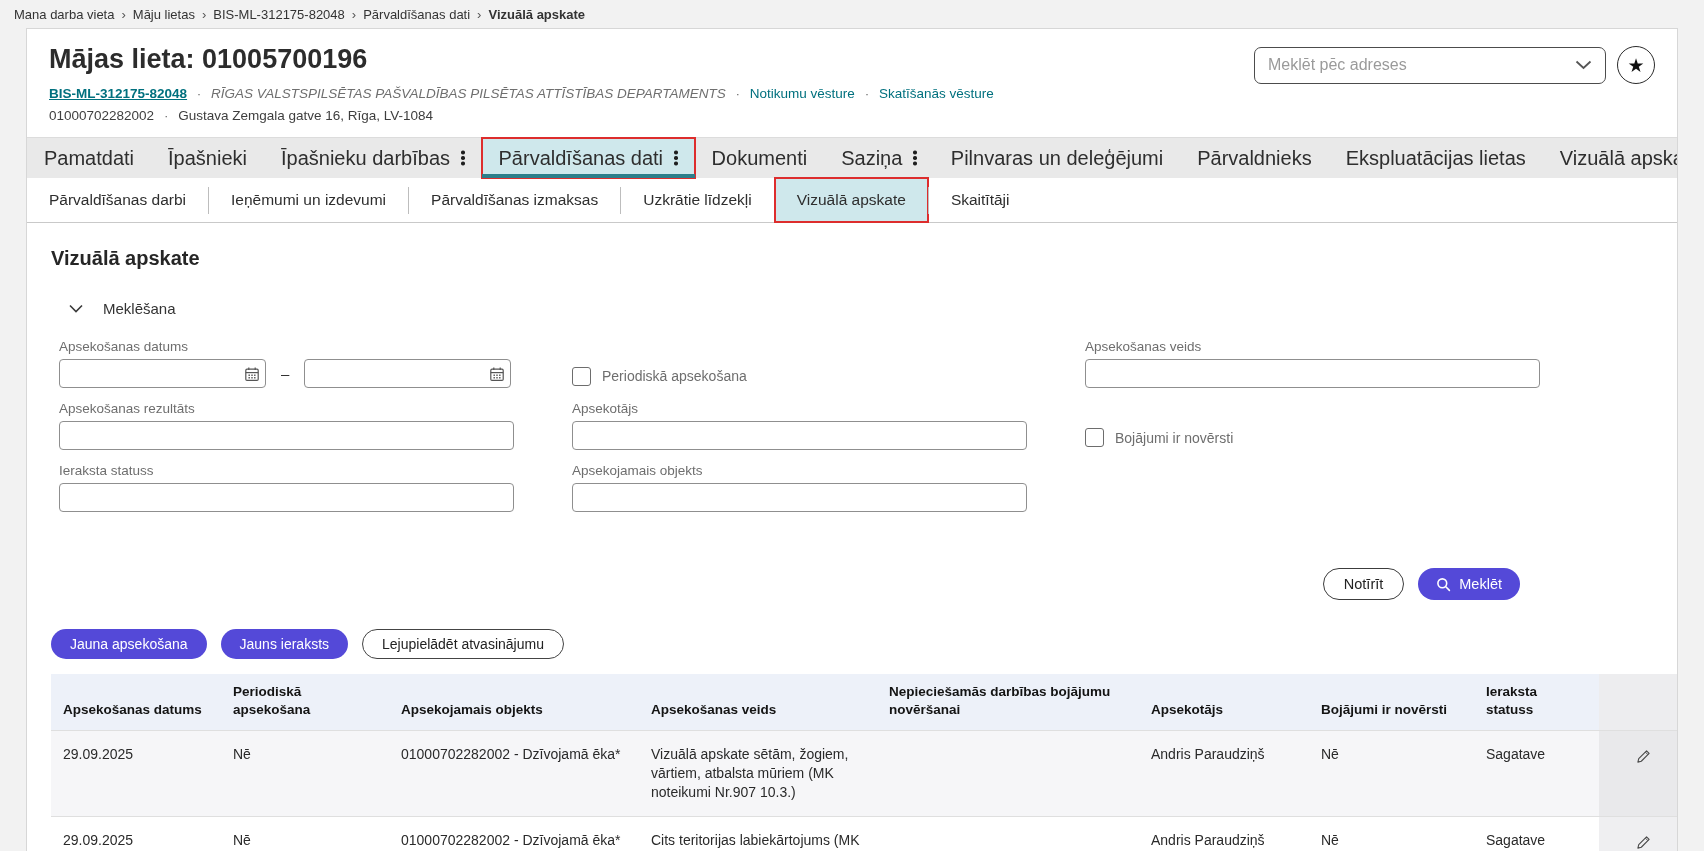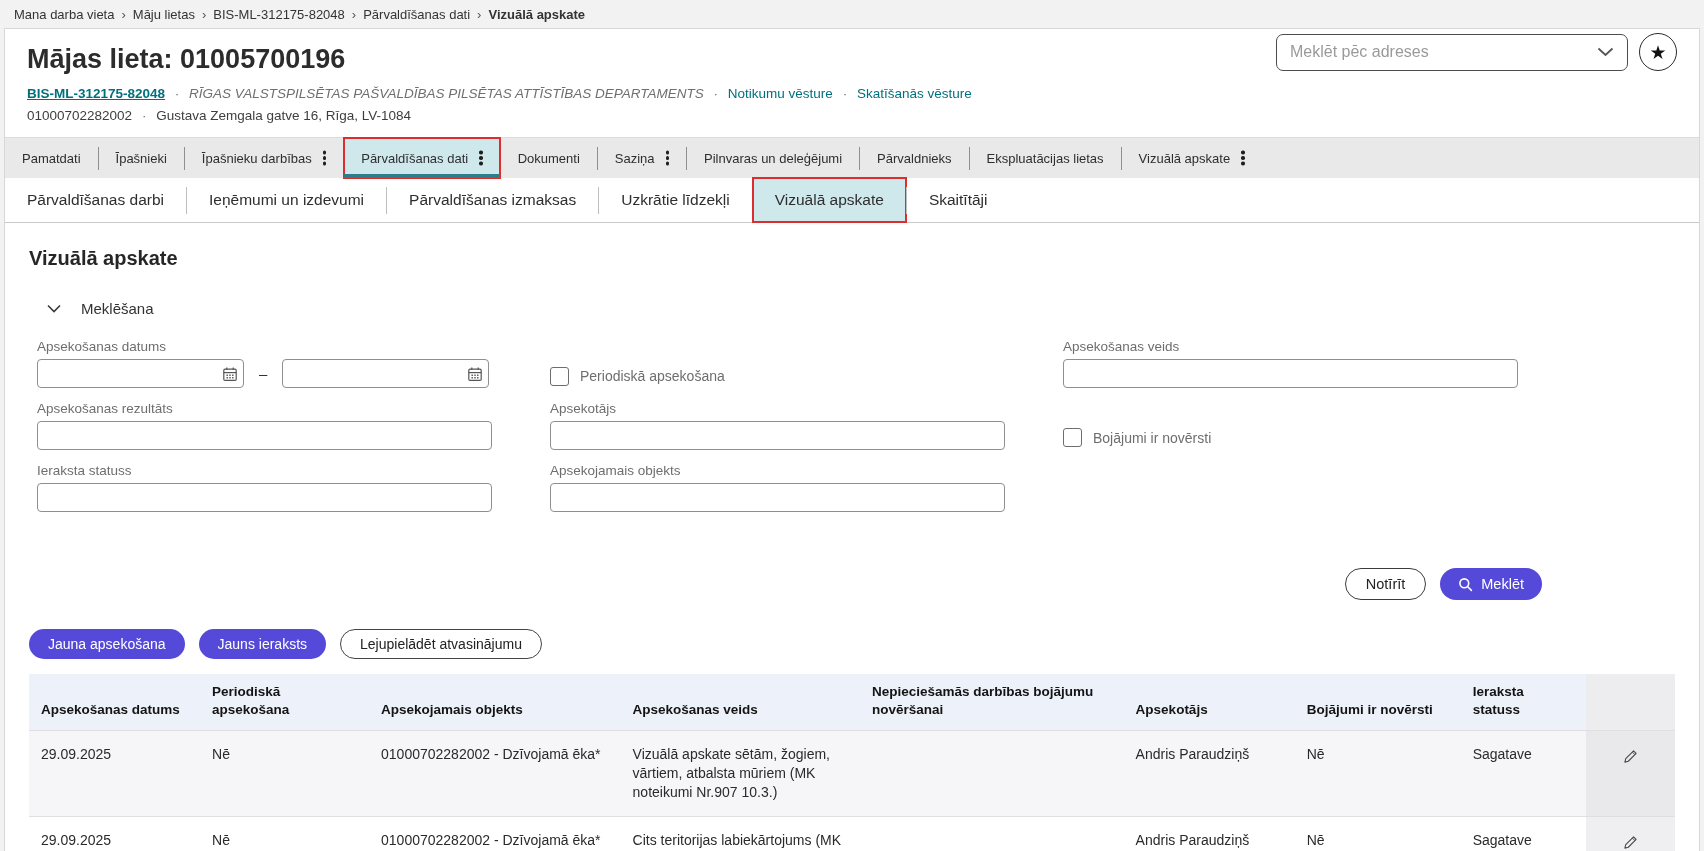--- a/index.html
+++ b/index.html
@@ -11,29 +11,29 @@
   }
 
   
   .breadcrumb { padding: 7px 14px 6px; font-size: 13px; color: #333; }
   .bc-item { cursor: pointer; }
   .bc-item.current { font-weight: 700; }
   .bc-sep { margin: 0 7px; color: #555; }
 
   
   .card {
-    margin: 0 4px; background: #fff;
+    margin: 0 26px; background: #fff;
     border: 1px solid #d7d7d7; border-bottom: 0;
     height: 823px; overflow: hidden;
   }
 
   
   .card-header { position: relative; padding: 15px 22px 0; }
   .page-title { font-size: 27px; font-weight: 700; color: #2c2c2c; }
-  .addr-tools { position: absolute; top: 4px; right: 22px; display: flex; align-items: center; gap: 11px; }
+  .addr-tools { position: absolute; top: 17px; right: 22px; display: flex; align-items: center; gap: 11px; }
   .addr-select {
     width: 352px; height: 37px; border: 1.5px solid #4c4c4c; border-radius: 7px;
     background: #fff; display: flex; align-items: center; justify-content: space-between;
     padding: 0 13px; cursor: pointer;
   }
   .addr-select .ph { color: #9a9a9a; font-size: 16px; }
   .fav-btn {
     width: 38px; height: 38px; border-radius: 50%; border: 1.5px solid #2b2b2b;
     background: #fff; display: flex; align-items: center; justify-content: center;
     font-size: 19px; color: #111; cursor: pointer;
@@ -44,21 +44,21 @@
   .dot { color: #6f6f6f; margin: 0 6px; }
   .hist-link { color: #00707e; cursor: pointer; }
   .info-line2 { margin-top: 7px; font-size: 13.5px; color: #3e3e3e; }
 
   
   .main-tabs {
     margin-top: 14px; background: #e9e9e9; display: flex; align-items: stretch;
     height: 41px; border-top: 1px solid #dcdcdc;
   }
   .mtab {
-    display: flex; align-items: center; padding: 16px 17px; font-size: 13px;
+    display: flex; align-items: center; padding: 16px 17px; font-size: 20px;
     color: #2e2e2e; cursor: pointer; position: relative; white-space: nowrap;
   }
   .mdiv { width: 1px; height: 23px; background: #8f8f8f; align-self: center; }
   .mtab.active { background: #cfe8ec; outline: 2px solid #dd2d2d; outline-offset: -1px; }
   .mtab.active::after {
     content: ""; position: absolute; left: 0; right: 0; bottom: 0; height: 4px; background: #2c7e8a;
   }
   .kebab {
     width: 3.5px; height: 3.5px; border-radius: 50%; background: #1f1f1f;
     box-shadow: 0 -5.5px 0 #1f1f1f, 0 5.5px 0 #1f1f1f;

